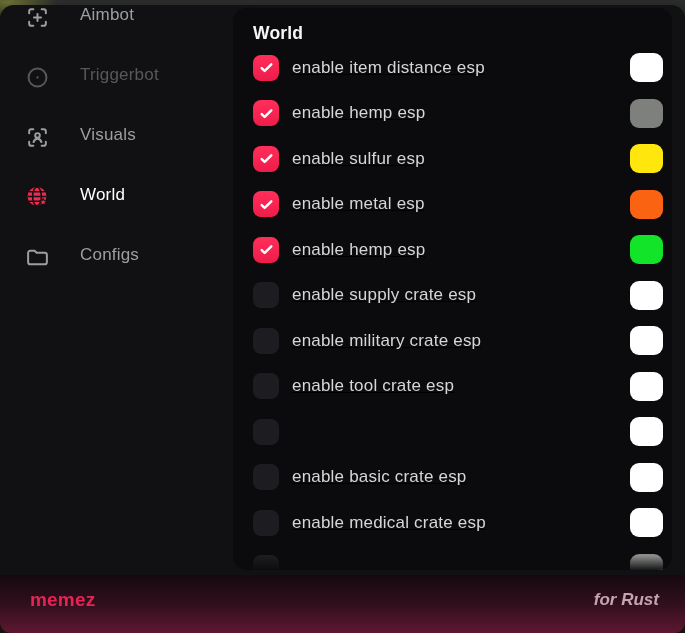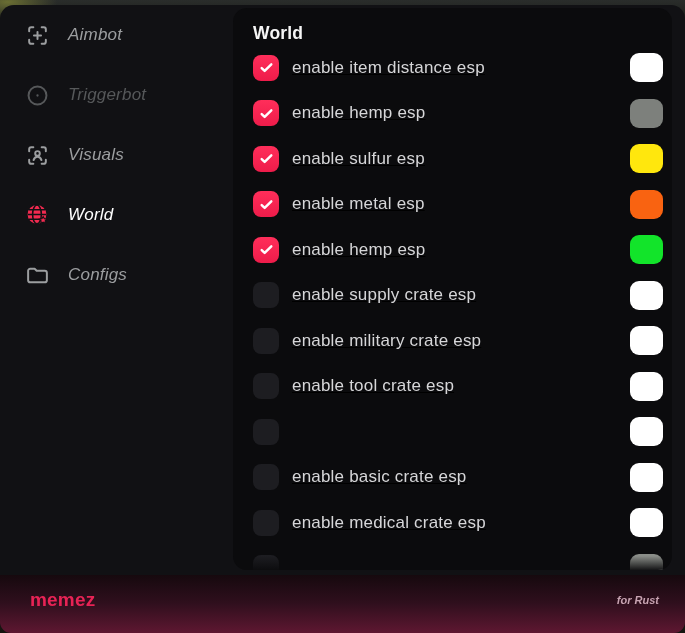--- a/index.html
+++ b/index.html
@@ -19,25 +19,24 @@
     background: var(--window-bg);
     border-radius: 14px 14px 11px 11px;
     display: flex; flex-direction: column;
     overflow: hidden;
   }
   .main { flex: 1; display: flex; min-height: 0; }
 
   
   .sidebar { width: 233px; flex: none; }
   .side-item {
-    height: 60px; display: flex; align-items: center;
-    padding-left: 25px; gap: 18px;
+    height: 60px; display: flex; 
+    padding-left: 25px; gap: 30px;
     color: #9c9ea0; font-size: 17px; cursor: pointer;
     letter-spacing: .2px;
-    font-style: italic;
   }
   .side-item.state-dim { color: #56585a; }
   .side-item.state-active { color: #ffffff; font-weight: 500; }
   .side-item.state-active .side-icon { color: var(--accent); }
   .side-icon { width: 25px; height: 25px; flex: none; display: block; }
   .side-icon svg { width: 100%; height: 100%; display: block; }
 
   
   .panel {
     flex: 1; position: relative;
@@ -72,21 +71,21 @@
   }
 
   
   .footer {
     height: 58px; flex: none;
     display: flex; align-items: center; justify-content: space-between;
     padding: 0 26px 8px 30px;
     background: linear-gradient(180deg, var(--footer-top) 0%, #2f0f1d 48%, var(--footer-bottom) 100%);
   }
   .brand { font-size: 19px; font-weight: 700; color: var(--brand-color); letter-spacing: .2px; }
-  .tagline { font-size: 11px; font-weight: 700; font-style: italic; color: #c7a3b1; }
+  .tagline { font-size: 17px; font-weight: 700; font-style: italic; color: #c7a3b1; }
 </style>
 </head>
 <body>
 
 <div class="screen">
   <div class="window">
     <div class="main">
       <nav class="sidebar" id="sidebar">
           <div class="side-item state-default">
             <span class="side-icon">

